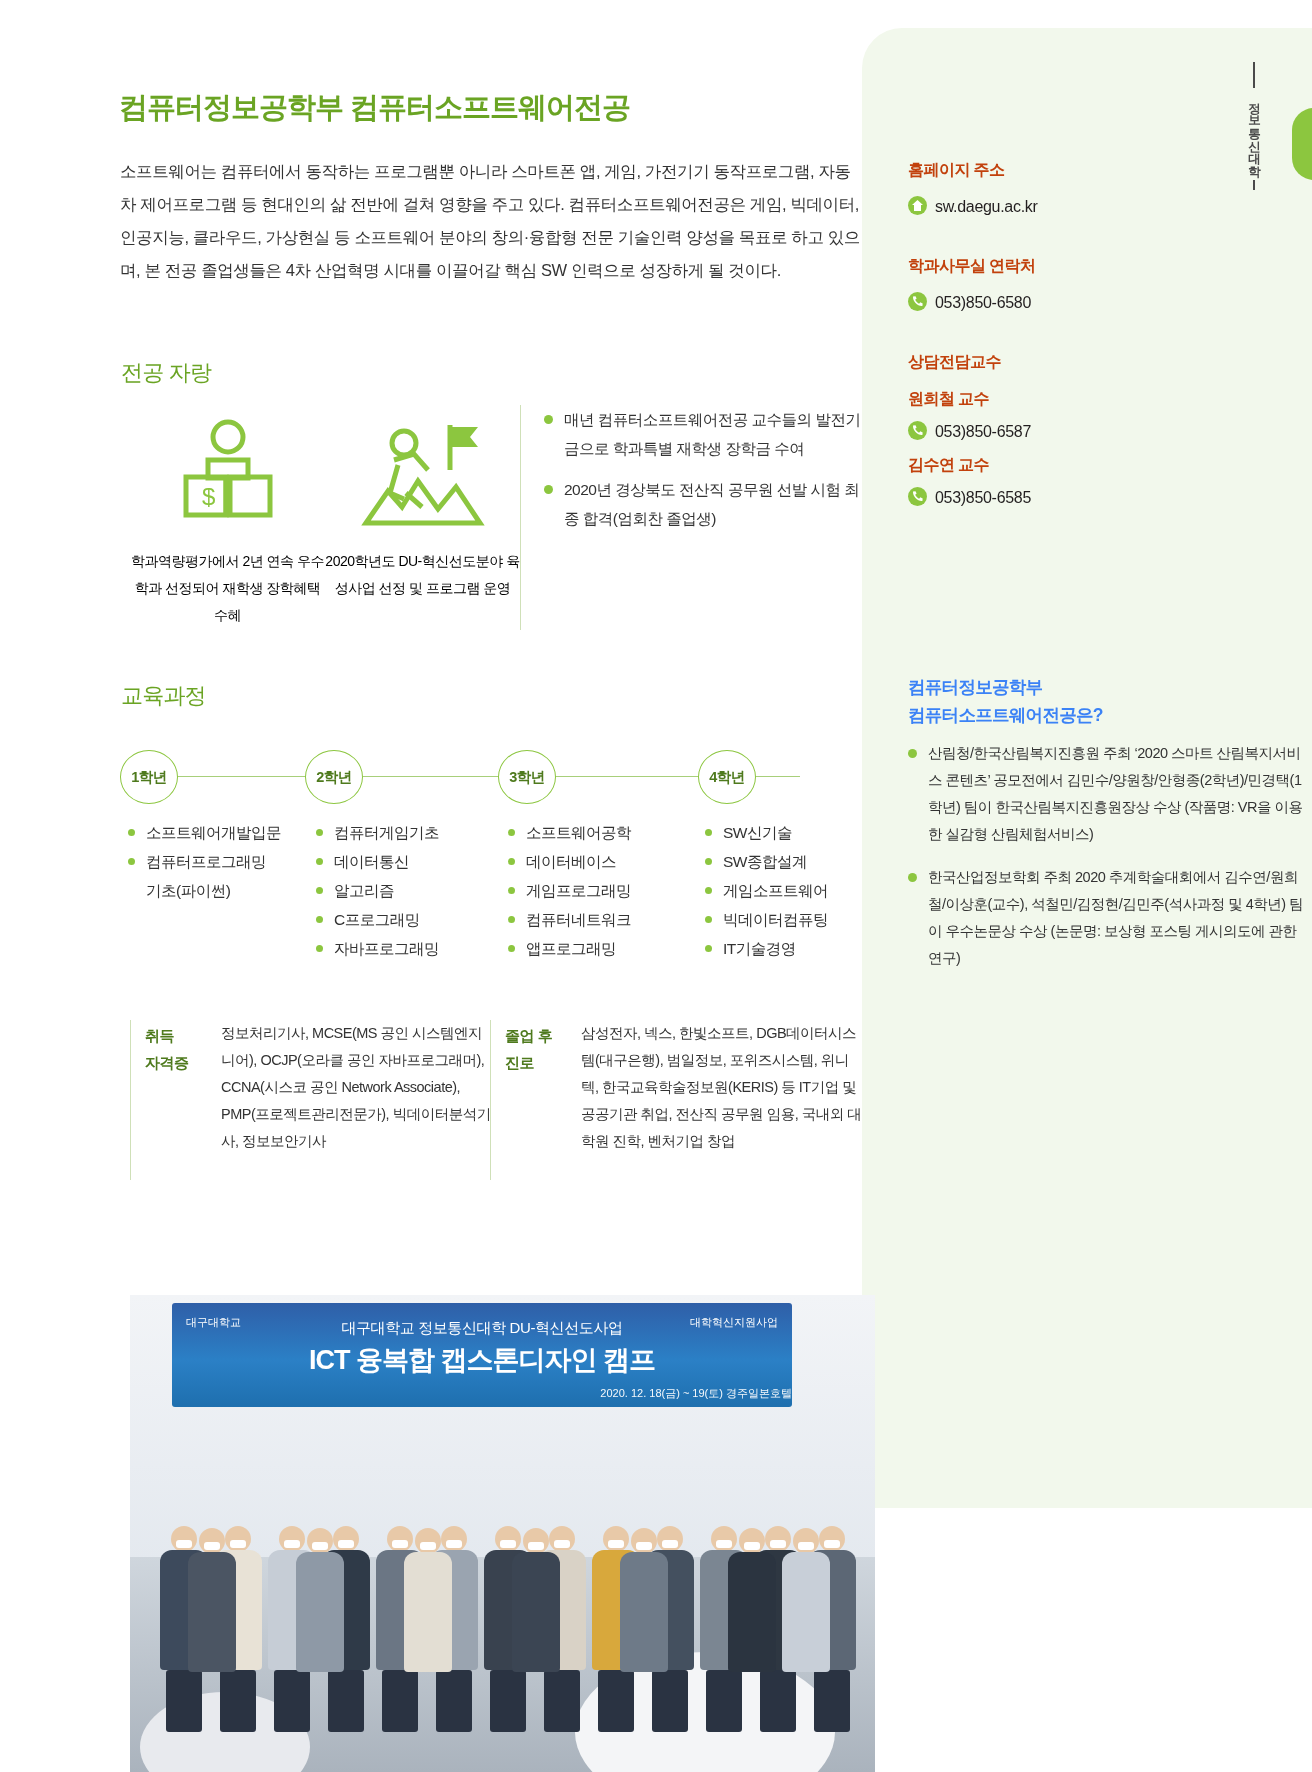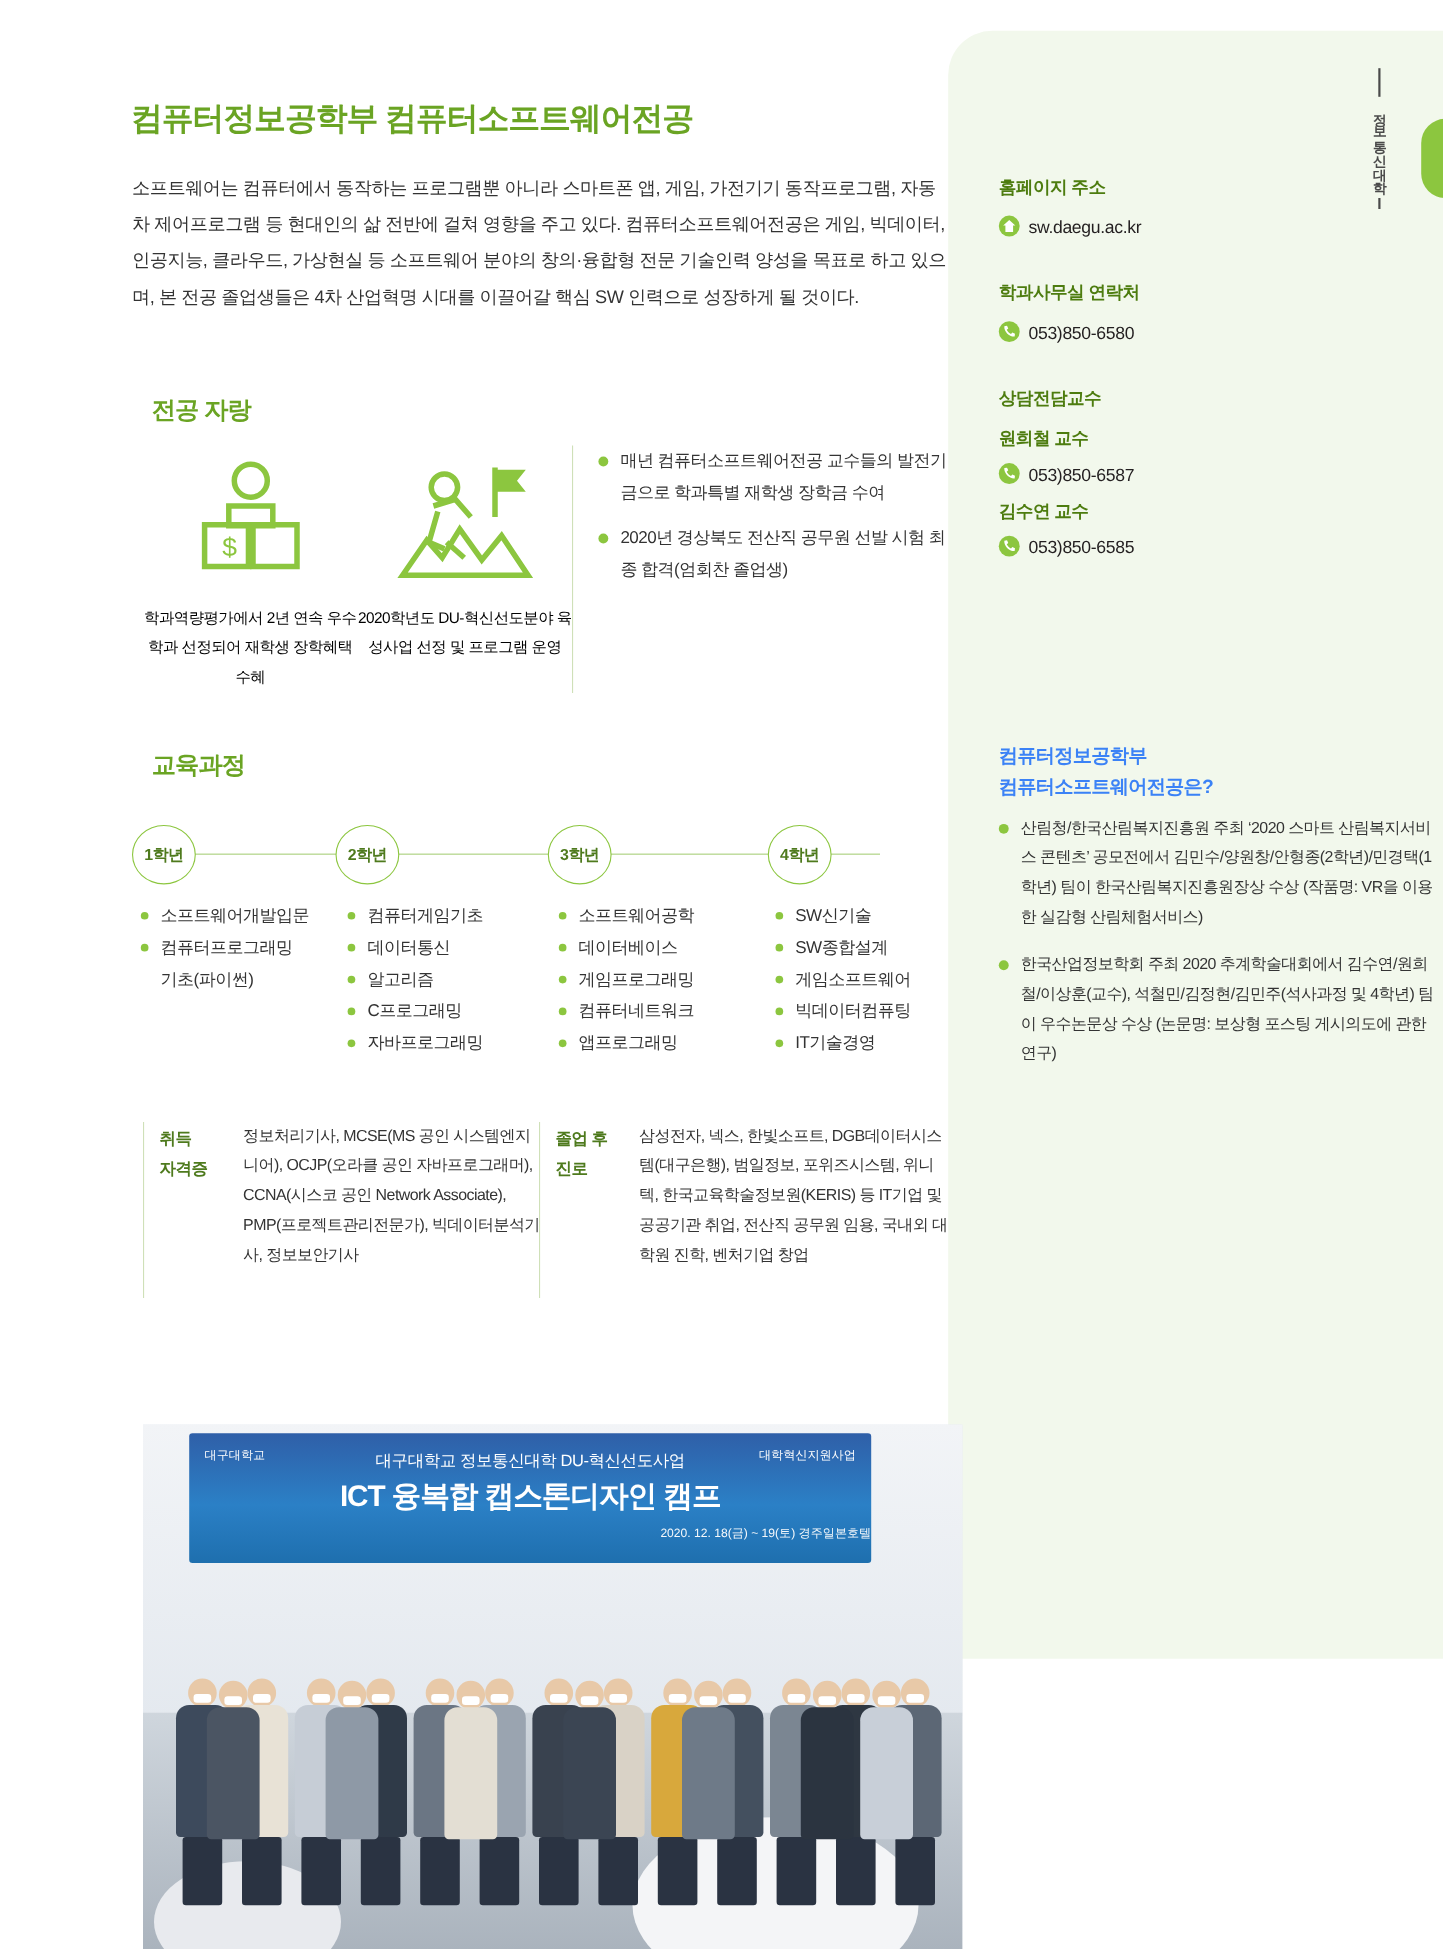--- a/index.html
+++ b/index.html
@@ -81,24 +81,23 @@
     width: 742px;
     font-size: 16.5px;
     line-height: 33px;
     color: #333333;
     letter-spacing: -0.4px;
   }
 
   .sec-title {
     position: absolute;
     font-size: 22px;
-    font-weight: bold;
+    font-weight: normal;
     color: #6aa423;
     letter-spacing: -0.8px;
-    margin-left: 17px;
   }
   .sec-title.pride { top: 358px; left: 121px; }
   .sec-title.curri { top: 681px; left: 121px; }
 
   
   .pride-wrap {
     position: absolute;
     top: 405px;
     left: 130px;
     width: 720px;
@@ -251,22 +250,23 @@
     line-height: 27px;
     color: #333;
     letter-spacing: -0.5px;
   }
 
   
   .rp-head {
     position: absolute;
     font-size: 16px;
     font-weight: bold;
-    color: #4d7c0f;
-    letter-spacing: -0.5px;
+    color: #c2410c;
+    letter-spacing: -0.5px;
+    font-family: Liberation Serif, serif;
   }
   .rp-line {
     position: absolute;
     font-size: 16px;
     color: #231f20;
     letter-spacing: -0.3px;
   }
   .ic {
     display: inline-block;
     width: 19px;
@@ -325,21 +325,21 @@
     overflow: hidden;
     background: linear-gradient(#e9edf2, #dfe4ea);
   }
   .photo .wallL {
     position: absolute; left: 0; top: 0; width: 100%; height: 265px;
     background: linear-gradient(180deg,#f2f4f7 0%, #e4e9ef 100%);
   }
   .photo .banner {
     position: absolute;
     left: 42px; top: 8px;
-    width: 620px; height: 118px;
+    width: 620px; height: 104px;
     background: linear-gradient(180deg,#2f5fa8 0%, #2b80c6 55%, #1e6fae 100%);
     border-radius: 3px;
     color: #fff;
     text-align: center;
   }
   .photo .banner .b1 { font-size: 15px; margin-top: 16px; letter-spacing: -0.4px;}
   .photo .banner .b2 { font-size: 27px; font-weight: bold; margin-top: 4px; letter-spacing: -1px;}
   .photo .banner .b3 { font-size: 11px; margin-top: 8px; opacity:.95;text-align:right;}
   .photo .banner .logoL {
     position:absolute; left:14px; top:12px; font-size:11px; color:#fff;

